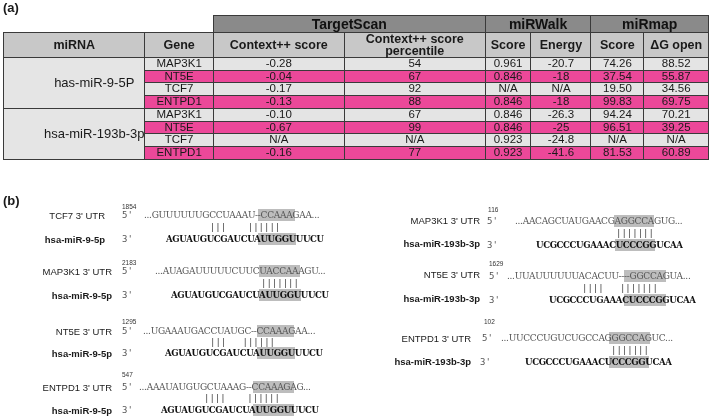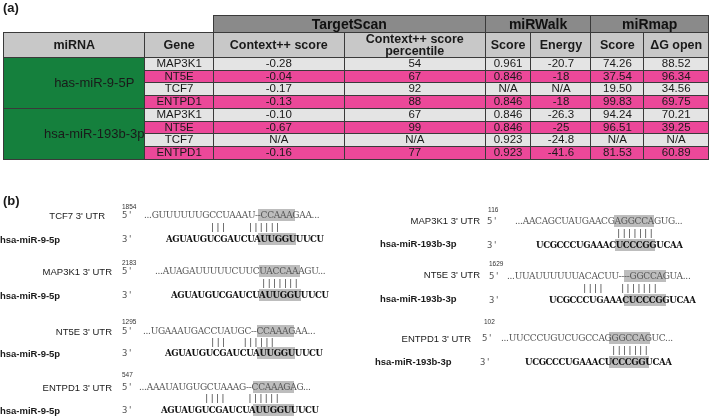--- a/index.html
+++ b/index.html
@@ -3,27 +3,27 @@
 <meta charset="utf-8">
 <style>
   html, body { margin:0; padding:0; background:#ffffff; }
   body { width:709px; height:419px; position:relative; overflow:hidden; font-family:"Liberation Sans", sans-serif; color:#1a1a1a; }
   .panel-label { position:absolute; font-weight:bold; font-size:13px; }
   table.mt { position:absolute; left:3px; top:15px; border-collapse:collapse; font-family:"Liberation Sans", sans-serif; }
   table.mt td, table.mt th { border:1px solid #3a3a3a; padding:0; text-align:center; font-size:11.5px; line-height:11.7px; height:11.7px; white-space:nowrap; }
   table.mt th.group { background:#8a8a8a; font-size:14px; font-weight:bold; height:16px; line-height:16px; color:#111; }
   table.mt th.blank { border:none; background:transparent; }
   table.mt th.sub { background:#c8c8c8; font-size:12.5px; font-weight:bold; height:22px; line-height:12px;text-align:center; }
-  table.mt td.mirna { background:#15803d; font-size:13px;padding-left:40px; }
+  table.mt td.mirna { background:#e5e5e5; font-size:13px;padding-left:40px; }
   tr.light td.v { background:#e4e4e4; }
   tr.dark td.v { background:#ec4899; }
   .seq-block { position:absolute; font-family:"DejaVu Serif", serif; }
   .seq-block .pos { position:absolute; font-size:6.5px; color:#333; font-family:"Liberation Sans", sans-serif; }
   .seq-block .gname { position:absolute; font-size:9.5px; font-family:"Liberation Sans", sans-serif; text-align:right; white-space:nowrap; }
-  .seq-block .mname { position:absolute; font-size:9.5px; font-weight:bold; font-family:"Liberation Sans", sans-serif; text-align:left; white-space:nowrap; }
+  .seq-block .mname { position:absolute; font-size:9.5px; font-weight:bold; font-family:"Liberation Sans", sans-serif; text-align:right; white-space:nowrap; }
   .seq-block .prime { position:absolute; font-size:9px; color:#555; font-family:"DejaVu Sans Mono", monospace; white-space:nowrap; }
   .seq-block .utr { position:absolute; font-size:9px; color:#555; font-family:"DejaVu Serif", serif; letter-spacing:-0.3px; white-space:nowrap; }
   .seq-block .mir { position:absolute; font-size:8.6px; font-weight:bold; color:#111; font-family:"DejaVu Serif", serif; letter-spacing:-0.35px; white-space:nowrap; }
   .seq-block .bars { position:absolute; font-size:9px; color:#444; font-family:"DejaVu Sans Mono", monospace; white-space:pre; letter-spacing:0px; }
   .hl { position:absolute; background:#bdbdbd; }
 </style>
 </head>
 <body>
 
 <div class="panel-label" style="left:3px;top:0px;">(a)</div>
@@ -66,21 +66,21 @@
     <td class="v">74.26</td>
     <td class="v">88.52</td>
   </tr>
   <tr class="dark">
     <td class="v">NT5E</td>
     <td class="v">-0.04</td>
     <td class="v">67</td>
     <td class="v">0.846</td>
     <td class="v">-18</td>
     <td class="v">37.54</td>
-    <td class="v">96.34</td>
+    <td class="v">55.87</td>
   </tr>
   <tr class="light">
     <td class="v">TCF7</td>
     <td class="v">-0.17</td>
     <td class="v">92</td>
     <td class="v">N/A</td>
     <td class="v">N/A</td>
     <td class="v">19.50</td>
     <td class="v">34.56</td>
   </tr>

